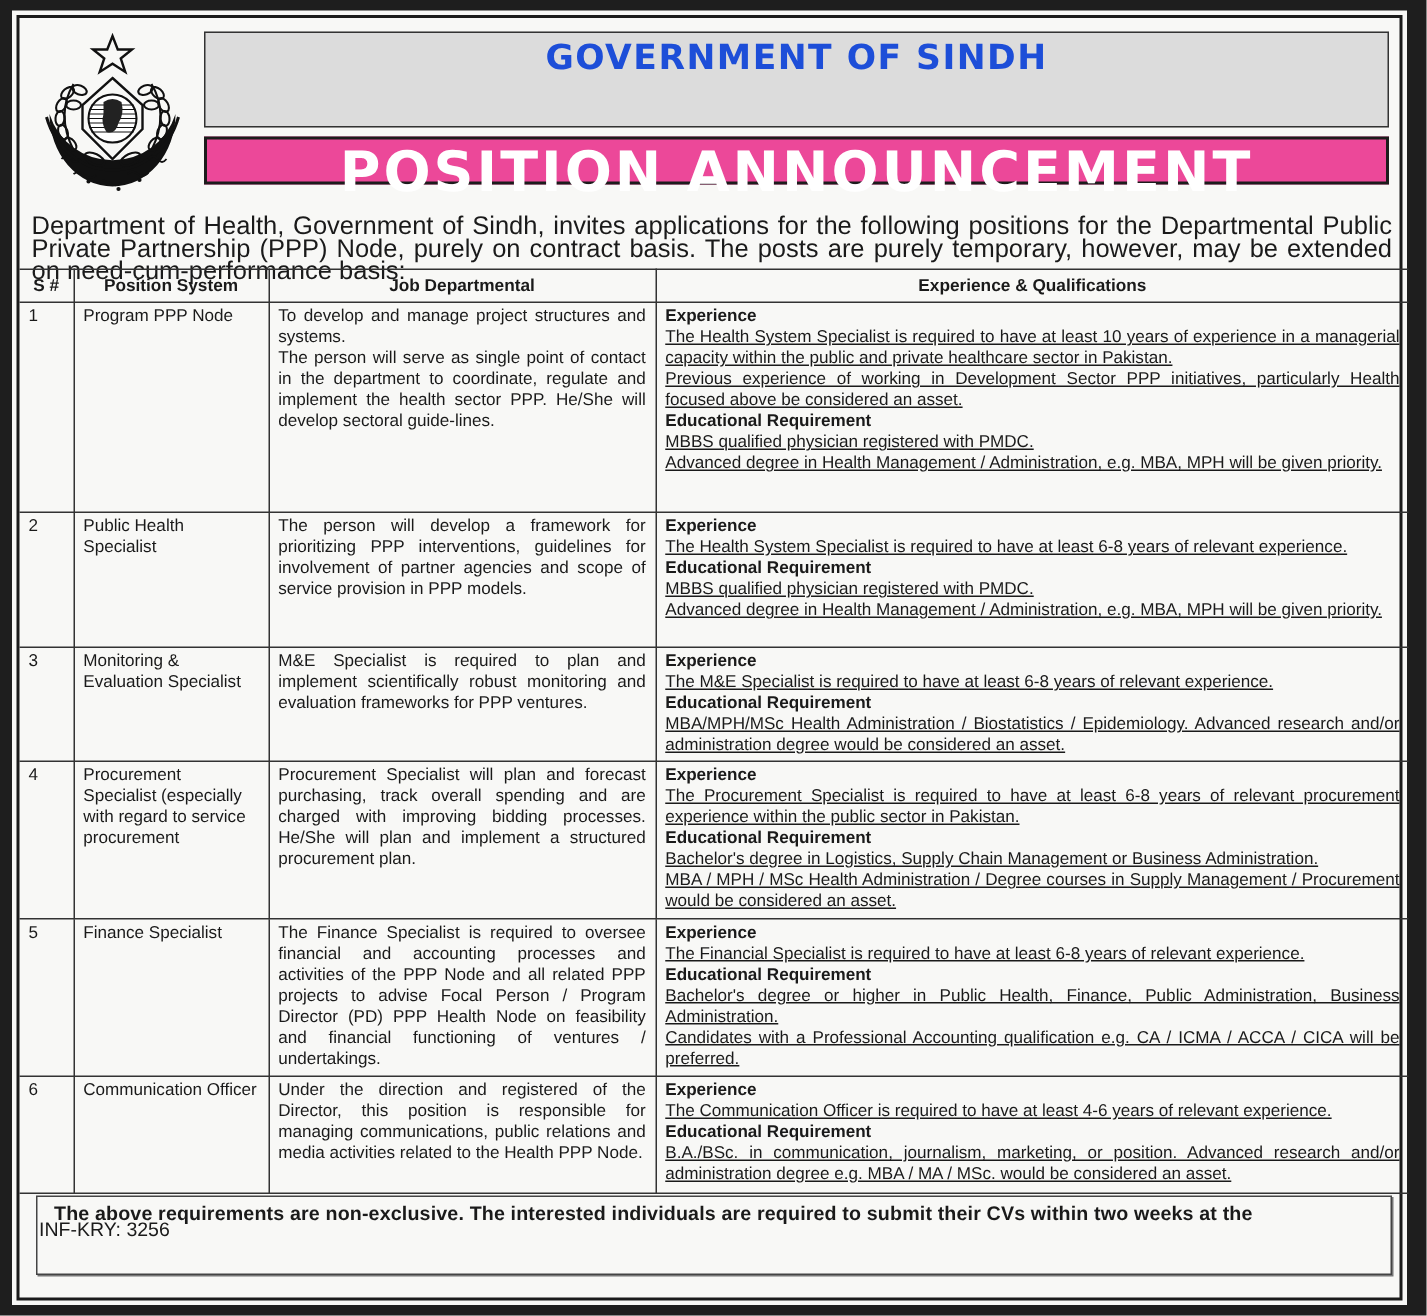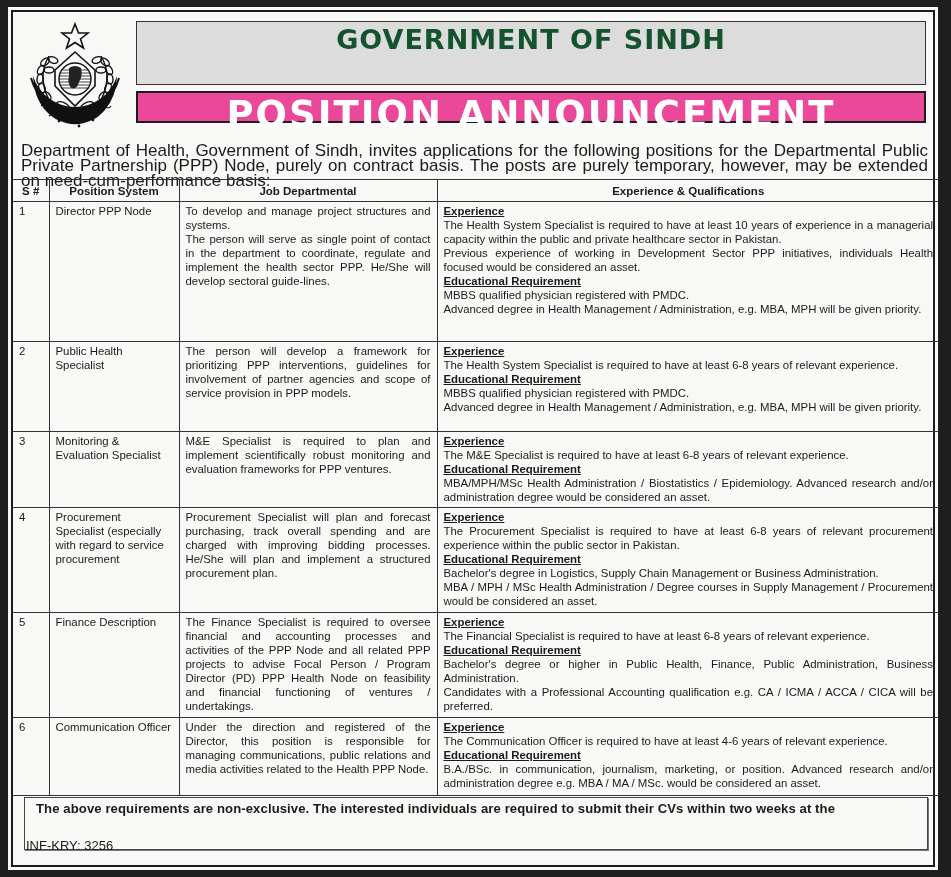--- a/index.html
+++ b/index.html
@@ -34,24 +34,24 @@
     left: 123px; top: 9px;
     width: 790px; height: 64px;
     background: #dcdcdc;
     border: 1.5px solid #333;
     box-sizing: border-box;
     text-align: center;
   }
   .title-line {
     font-family: "DejaVu Sans", sans-serif;
     font-weight: bold;
-    font-size: 27px;
+    font-size: 23px;
     letter-spacing: 1px;
     line-height: 27px;
-    color: #14532d;
+    color: #1d4ed8;
   }
   .title-box .t1 { margin-top: 4px; }
   .banner {
     position: absolute;
     left: 123px; top: 79px;
     width: 790px; height: 32px;
     background: #ec4899;
     border: 2px solid #1c1c1c;
     box-sizing: border-box;
     text-align: center;
@@ -92,39 +92,39 @@
   table.positions th {
     font-weight: bold;
     font-size: 11.5px;
     text-align: center;
     padding: 4px 4px 3px 4px;
     border-top: 1.5px solid #333;
   }
   td.sn { text-align: left; padding-left: 14px; }
   td.desc { text-align: justify; padding-right: 8px; }
   td.qual { text-align: justify; padding-left: 5px; padding-right: 8px; }
-  td.qual .label { font-weight: bold; display: block; text-decoration: underline; }
-  td.qual .line { display: block; }
+  td.qual .label { font-weight: bold; display: block; }
+  td.qual .line { display: block; text-decoration: underline; }
   .footer-box {
     position: absolute;
     left: 11px; top: 785px;
     width: 904px; height: 53px;
     border: 1.5px solid #444;
     box-shadow: 1px 1px 0 #777;
     box-sizing: border-box;
     padding: 3px 24px 0 11px;
     font-weight: bold;
     font-size: 13.1px;
     line-height: 15.5px;
     letter-spacing: 0.1px;
   }
   .footer-box .fl { display: block; white-space: nowrap; }
   .ref {
     position: absolute;
-    left: 13px; top: 826px;
+    left: 13px; top: 800px;
     font-size: 13px;
     line-height: 16px;
   }
 </style>
 </head>
 <body>
 
 <div class="page">
   <div class="inner">
 
@@ -211,29 +211,29 @@
           <th>S #</th>
           <th>Position System</th>
           <th>Job Departmental</th>
           <th>Experience &amp; Qualifications</th>
         </tr>
       </thead>
       <tbody>
 
         <tr style="height:140px">
           <td class="sn">1</td>
-          <td>Director PPP Node</td>
+          <td>Program PPP Node</td>
           <td class="desc">
             <span style="white-space:pre-line">To develop and manage project structures and systems.
 The person will serve as single point of contact in the department to coordinate, regulate and implement the health sector PPP. He/She will develop sectoral guide-lines.</span>
           </td>
           <td class="qual">
             <span class="label">Experience</span>
             <span class="line">The Health System Specialist is required to have at least 10 years of experience in a managerial capacity within the public and private healthcare sector in Pakistan.</span>
-            <span class="line">Previous experience of working in Development Sector PPP initiatives, individuals Health focused would be considered an asset.</span>
+            <span class="line">Previous experience of working in Development Sector PPP initiatives, particularly Health focused above be considered an asset.</span>
             <span class="label">Educational Requirement</span>
             <span class="line">MBBS qualified physician registered with PMDC.</span>
             <span class="line">Advanced degree in Health Management / Administration, e.g. MBA, MPH will be given priority.</span>
           </td>
         </tr>
 
         <tr style="height:90px">
           <td class="sn">2</td>
           <td>Public Health Specialist</td>
           <td class="desc">The person will develop a framework for prioritizing PPP interventions, guidelines for involvement of partner agencies and scope of service provision in PPP models.</td>
@@ -266,21 +266,21 @@
             <span class="label">Experience</span>
             <span class="line">The Procurement Specialist is required to have at least 6-8 years of relevant procurement experience within the public sector in Pakistan.</span>
             <span class="label">Educational Requirement</span>
             <span class="line">Bachelor's degree in Logistics, Supply Chain Management or Business Administration.</span>
             <span class="line">MBA / MPH / MSc Health Administration / Degree courses in Supply Management / Procurement would be considered an asset.</span>
           </td>
         </tr>
 
         <tr style="height:105px">
           <td class="sn">5</td>
-          <td>Finance Description</td>
+          <td>Finance Specialist</td>
           <td class="desc">The Finance Specialist is required to oversee financial and accounting processes and activities of the PPP Node and all related PPP projects to advise Focal Person / Program Director (PD) PPP Health Node on feasibility and financial functioning of ventures / undertakings.</td>
           <td class="qual">
             <span class="label">Experience</span>
             <span class="line">The Financial Specialist is required to have at least 6-8 years of relevant experience.</span>
             <span class="label">Educational Requirement</span>
             <span class="line">Bachelor's degree or higher in Public Health, Finance, Public Administration, Business Administration.</span>
             <span class="line">Candidates with a Professional Accounting qualification e.g. CA / ICMA / ACCA / CICA will be preferred.</span>
           </td>
         </tr>
 

